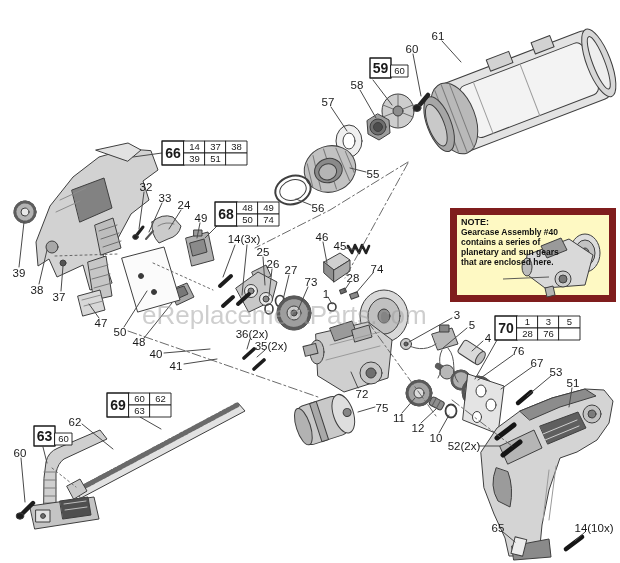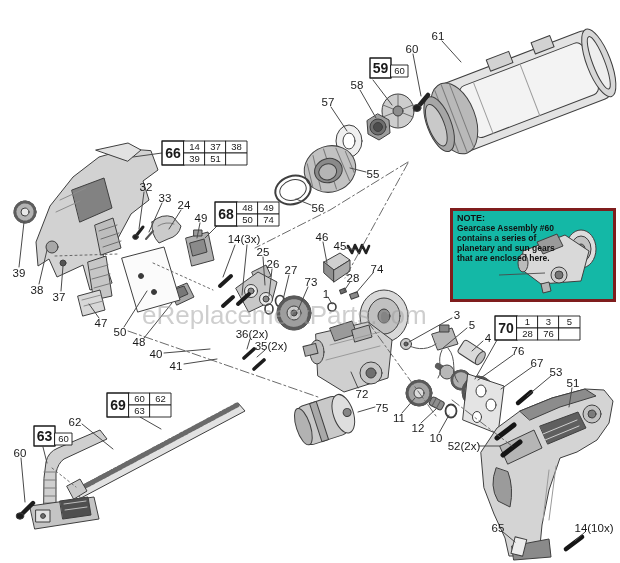--- a/index.html
+++ b/index.html
@@ -2,21 +2,21 @@
 <html><head>
 <meta charset="utf-8">
 <style>
   html,body{margin:0;padding:0;background:#fff;}
   .stage{position:relative;width:620px;height:563px;background:#fff;overflow:hidden;
          font-family:"Liberation Sans",sans-serif;}
   .stage svg{position:absolute;left:0;top:0;}
   .watermark{position:absolute;left:142px;top:300px;font-size:26px;font-weight:normal;
              color:#9e9e9e;opacity:.5;letter-spacing:0px;pointer-events:none;white-space:nowrap;}
   .note-box{position:absolute;left:450px;top:208px;width:166px;height:94px;
-            border:3px solid #7f1d1d;background:#14b8a6;box-sizing:border-box;}
+            border:7px solid #7f1d1d;background:#fef9c3;box-sizing:border-box;}
   .note-box .txt{position:absolute;left:4px;top:2px;width:104px;font-size:8.5px;
                  font-weight:600;line-height:10px;color:#111;z-index:2;}
   .note-box .ttl{font-size:9px;font-weight:800;}
   .note-box svg{position:absolute;left:0;top:0;z-index:1;}
 </style>
 </head>
 <body>
 
 <div class="stage">
 
@@ -462,17 +462,17 @@
       <polygon points="84,31 104,23 110,35 90,43" fill="#9a9a9a"></polygon>
       <ellipse cx="70" cy="52" rx="5" ry="9" fill="#bbbbbb"></ellipse>
       <circle cx="106" cy="64" r="8" fill="#cccccc"></circle>
       <circle cx="106" cy="64" r="4" fill="#777777"></circle>
       <polygon points="88,73 96,71 98,80 90,82" fill="#b5b5b5"></polygon>
       <line x1="46" y1="64" x2="92" y2="62" stroke="#4a4a4a" stroke-width="0.9"></line>
     </g>
   </svg>
   <div class="txt">
     <span class="ttl">NOTE:</span><br>
-    <span>Gearcase Assembly #60 contains a series of planetary and sun gears that are enclosed here.</span>
+    <span>Gearcase Assembly #40 contains a series of planetary and sun gears that are enclosed here.</span>
   </div>
 </div>
 
 </div>
 
 </body></html>

